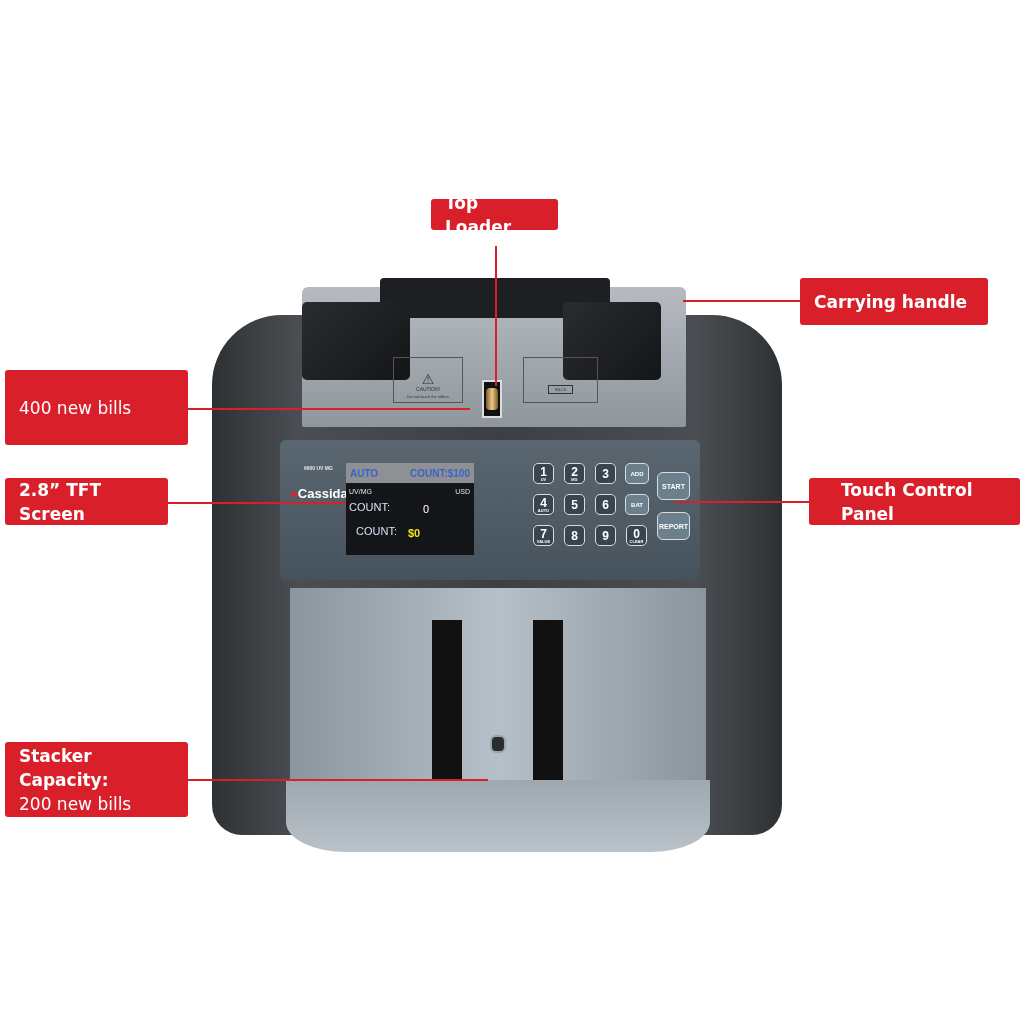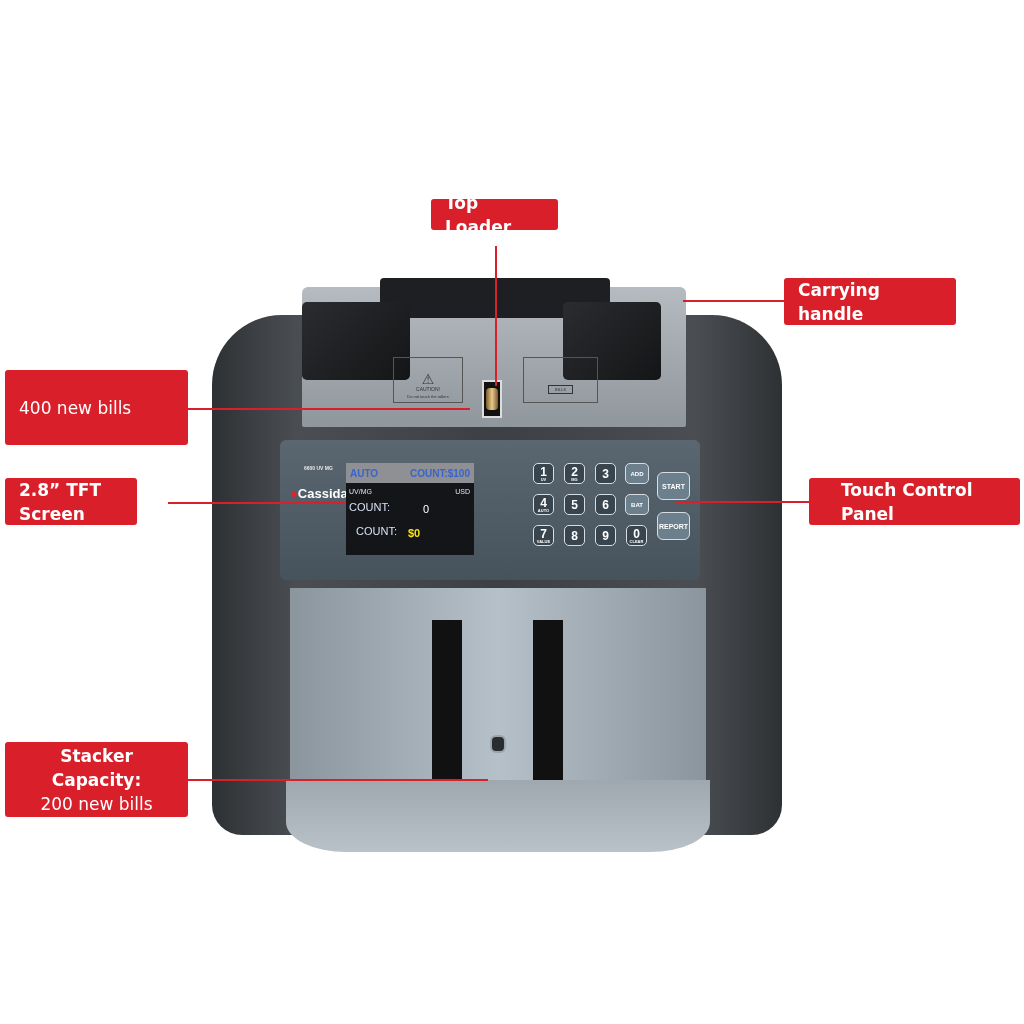--- a/index.html
+++ b/index.html
@@ -113,28 +113,28 @@
 <div class="line" style="left:495px;top:246px;width:2px;height:140px;"></div>
 <div class="line" style="left:683px;top:300px;width:127px;height:2px;"></div>
 <div class="line" style="left:188px;top:408px;width:282px;height:2px;"></div>
 <div class="line" style="left:168px;top:502px;width:178px;height:2px;"></div>
 <div class="line" style="left:675px;top:501px;width:135px;height:2px;"></div>
 <div class="line" style="left:188px;top:779px;width:300px;height:2px;"></div>
 
 <div class="callout" style="left:431px;top:199px;width:127px;height:31px;align-items:flex-start;">
   <b>Top Loader</b>
 </div>
-<div class="callout" style="left:784px;top:278px;width:172px;height:47px;align-items:flex-end;">
+<div class="callout" style="left:800px;top:278px;width:188px;height:47px;">
   <b>Carrying handle</b>
 </div>
 <div class="callout" style="left:5px;top:370px;width:183px;height:75px;">
   <span class="sub">400 new bills</span>
 </div>
-<div class="callout" style="left:5px;top:478px;width:132px;height:47px;">
+<div class="callout" style="left:5px;top:478px;width:163px;height:47px;">
   <b>2.8” TFT Screen</b>
 </div>
 <div class="callout" style="left:809px;top:478px;width:211px;height:47px;padding-left:32px;">
   <b>Touch Control Panel</b>
 </div>
-<div class="callout" style="left:5px;top:742px;width:183px;height:75px;text-align:center;">
+<div class="callout" style="left:5px;top:742px;width:183px;height:75px;">
   <b>Stacker Capacity:</b>
   <span class="sub">200 new bills</span>
 </div>
 
 </body></html>

